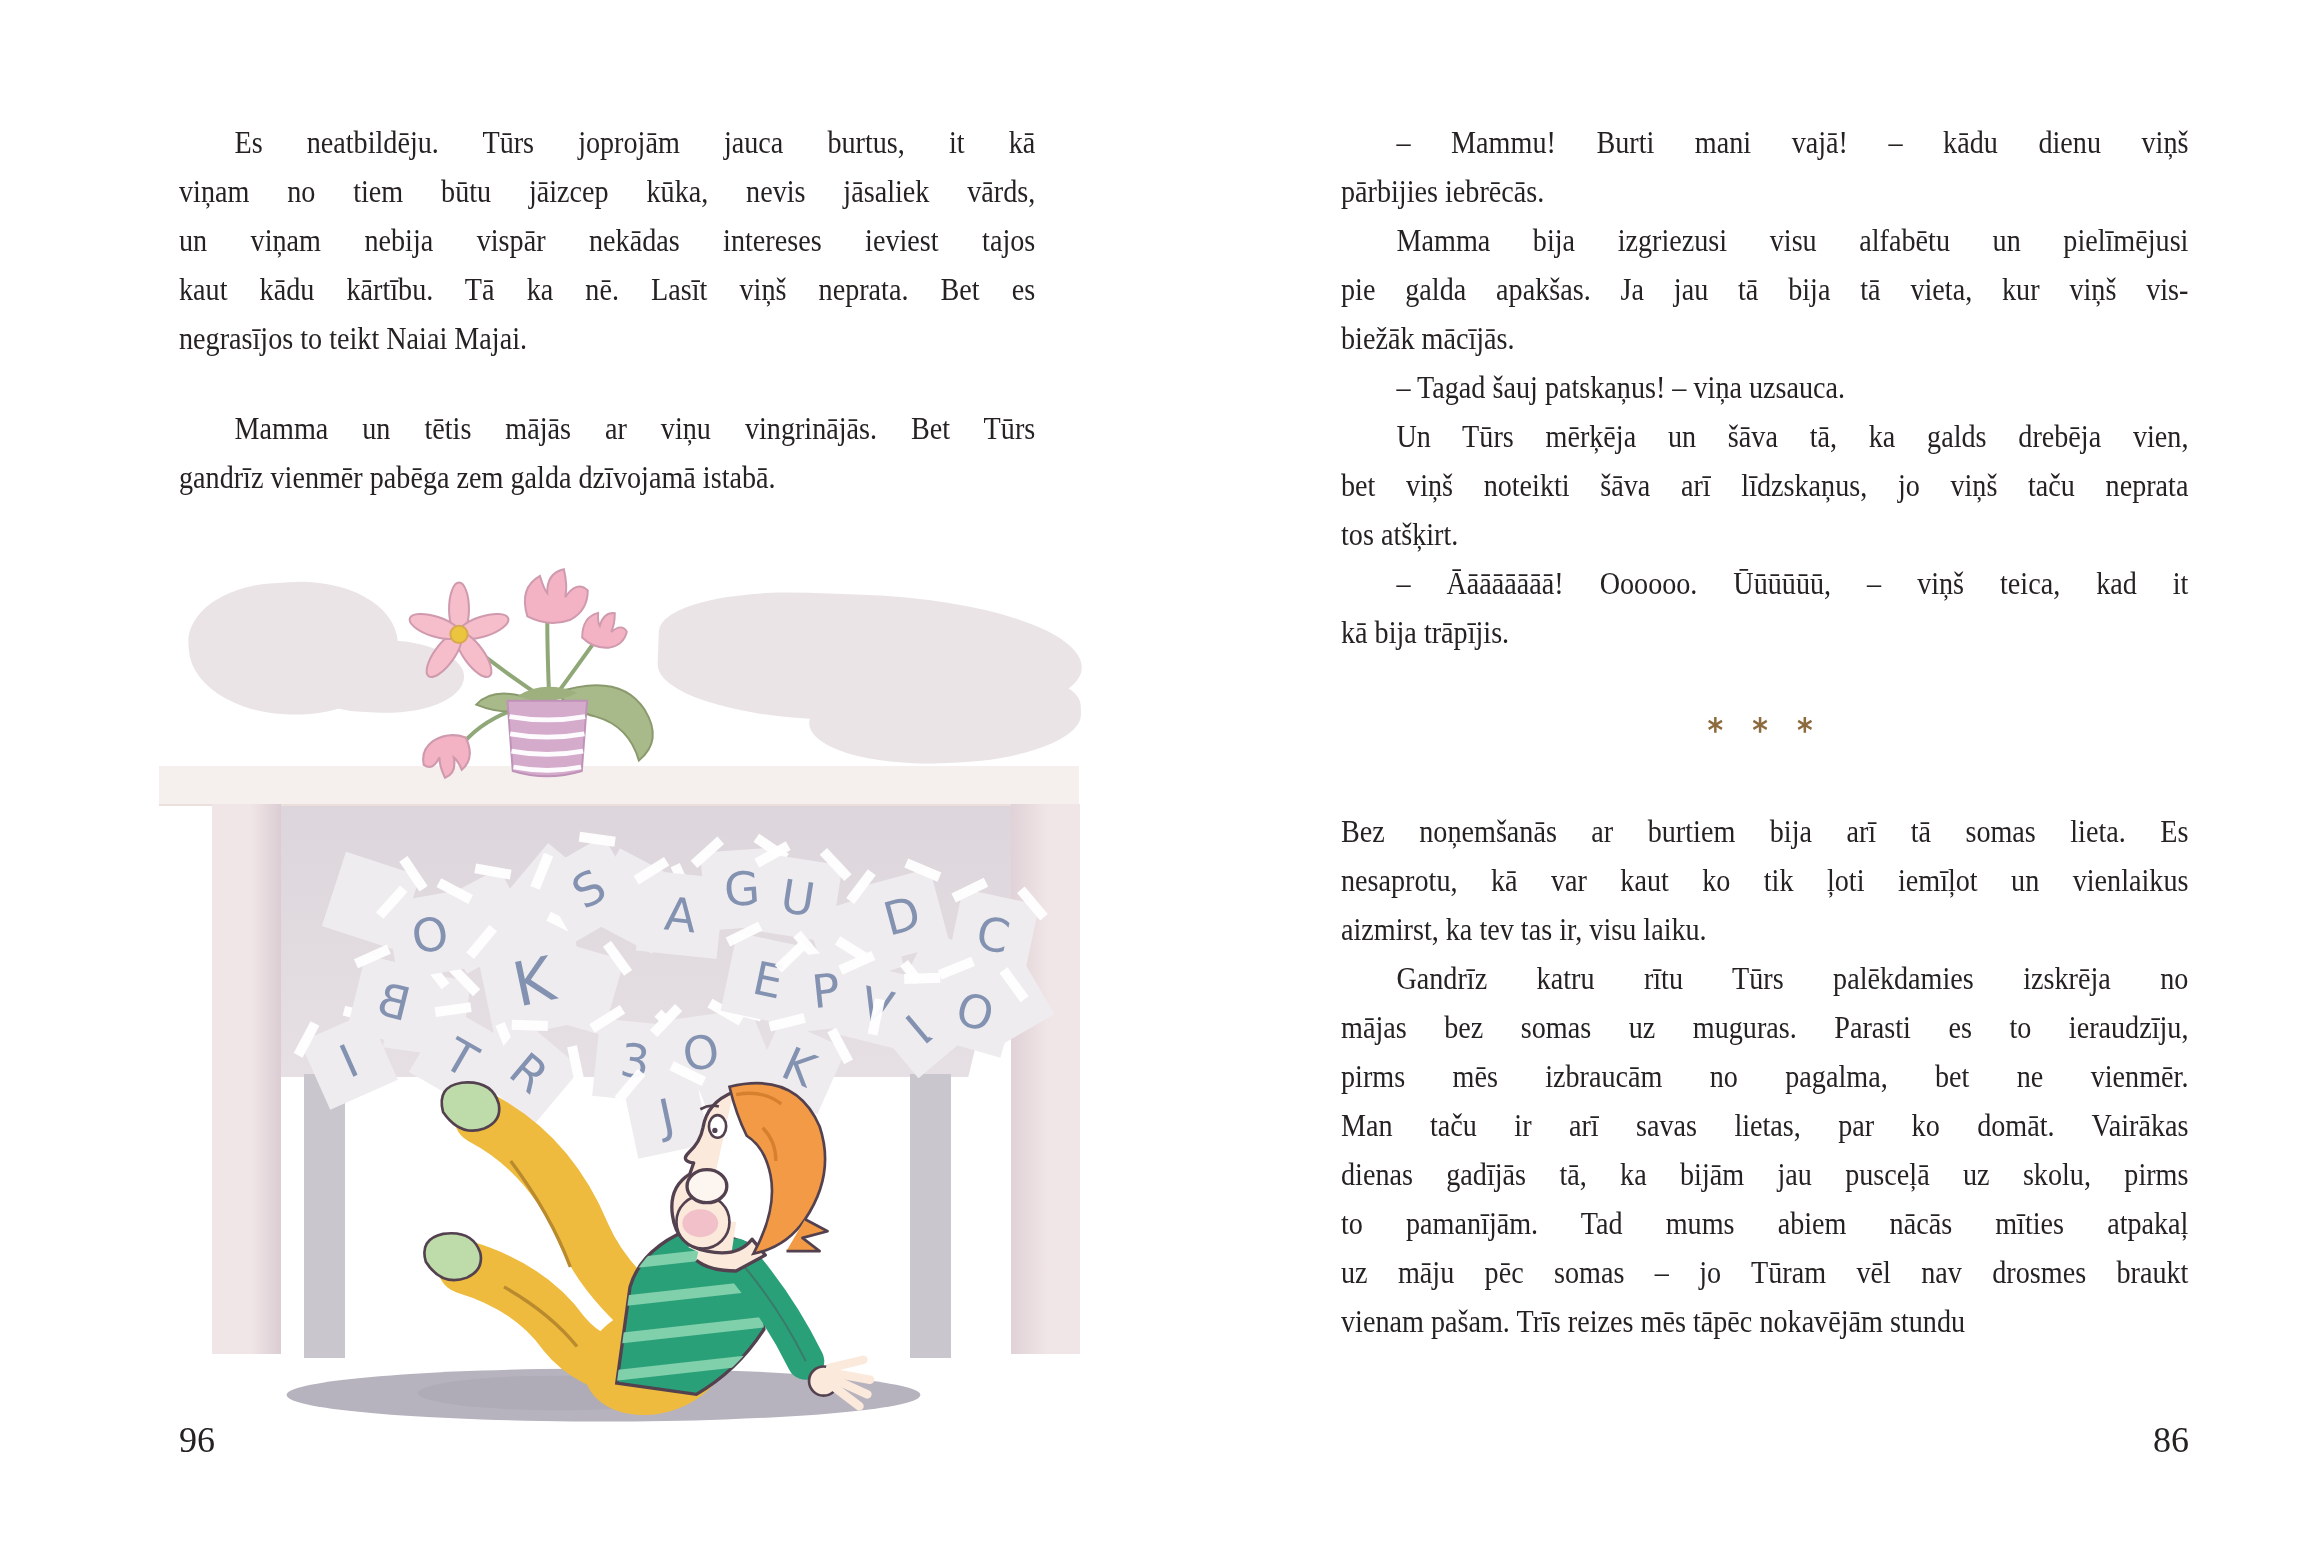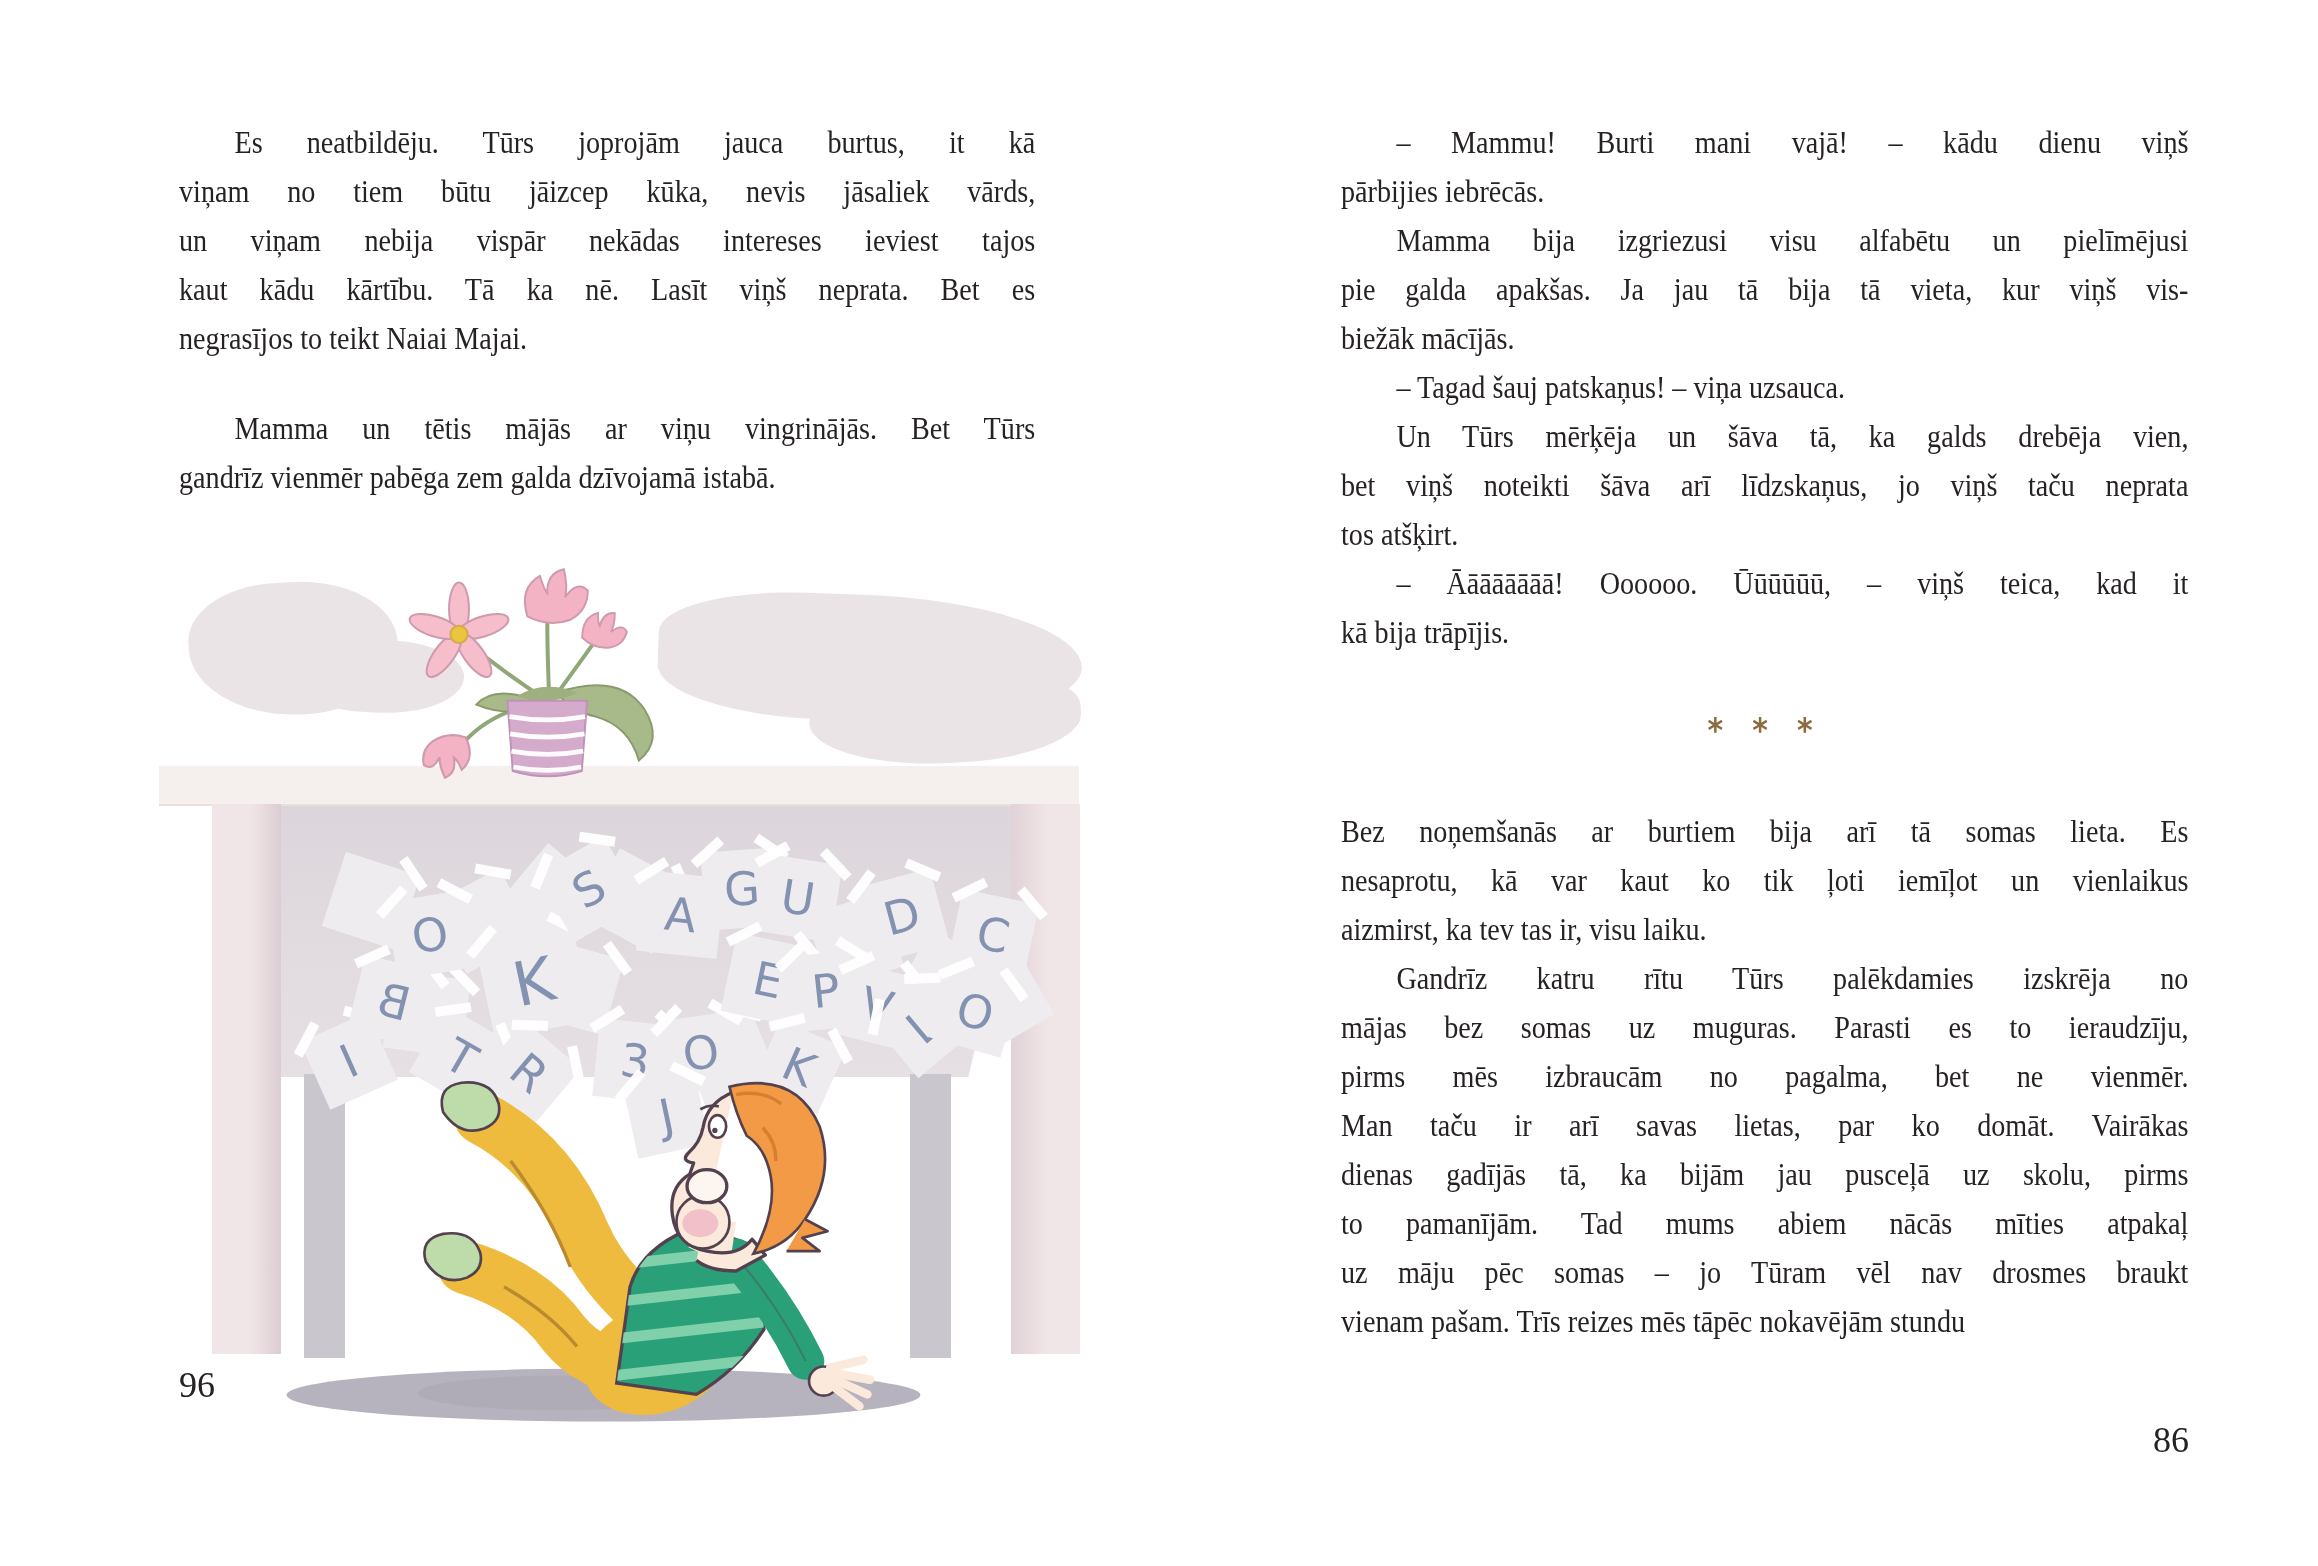--- a/index.html
+++ b/index.html
@@ -10,21 +10,21 @@
   .col{position:absolute;font-size:32px;line-height:49px;transform:scaleX(0.88);transform-origin:0 0;}
   .col-left{left:159px;top:118px;width:973px;}
   .col-right{left:1321px;top:118px;width:963px;}
   .line{height:49px;text-align:justify;text-align-last:justify;}
   .end{text-align-last:left;}
   .ind{text-indent:63px;}
   .gap{margin-top:41px;}
   .sep{height:49px;margin:49px 0 52px 0;text-align:center;text-align-last:center;
        color:#8d6b3f;font-family:"DejaVu Sans",sans-serif;font-size:34px;letter-spacing:10.6px;font-weight:bold;}
   .pagenum{position:absolute;font-size:36px;color:#262222;}
-  .pn-left{left:159px;top:1364px;}
+  .pn-left{left:159px;top:1419px;}
   .pn-right{left:2055px;top:1419px;width:114px;text-align:right;}
 
   
   .blob{position:absolute;background:#eae4e6;}
   .blob.b1{left:169px;top:582px;width:209px;height:133px;border-radius:45% 55% 50% 60%;transform:rotate(-4deg);}
   .blob.b2{left:285px;top:640px;width:159px;height:73px;border-radius:50% 50% 60% 40%;transform:rotate(3deg);}
   .blob.b3{left:638px;top:595px;width:424px;height:126px;border-radius:40% 60% 55% 45%;transform:rotate(2deg);}
   .blob.b4{left:789px;top:670px;width:272px;height:93px;border-radius:55% 45% 50% 50%;transform:rotate(-2deg);}
 
   .tabletop{position:absolute;left:139px;top:766px;width:920px;height:38px;background:#f5f0ed;

